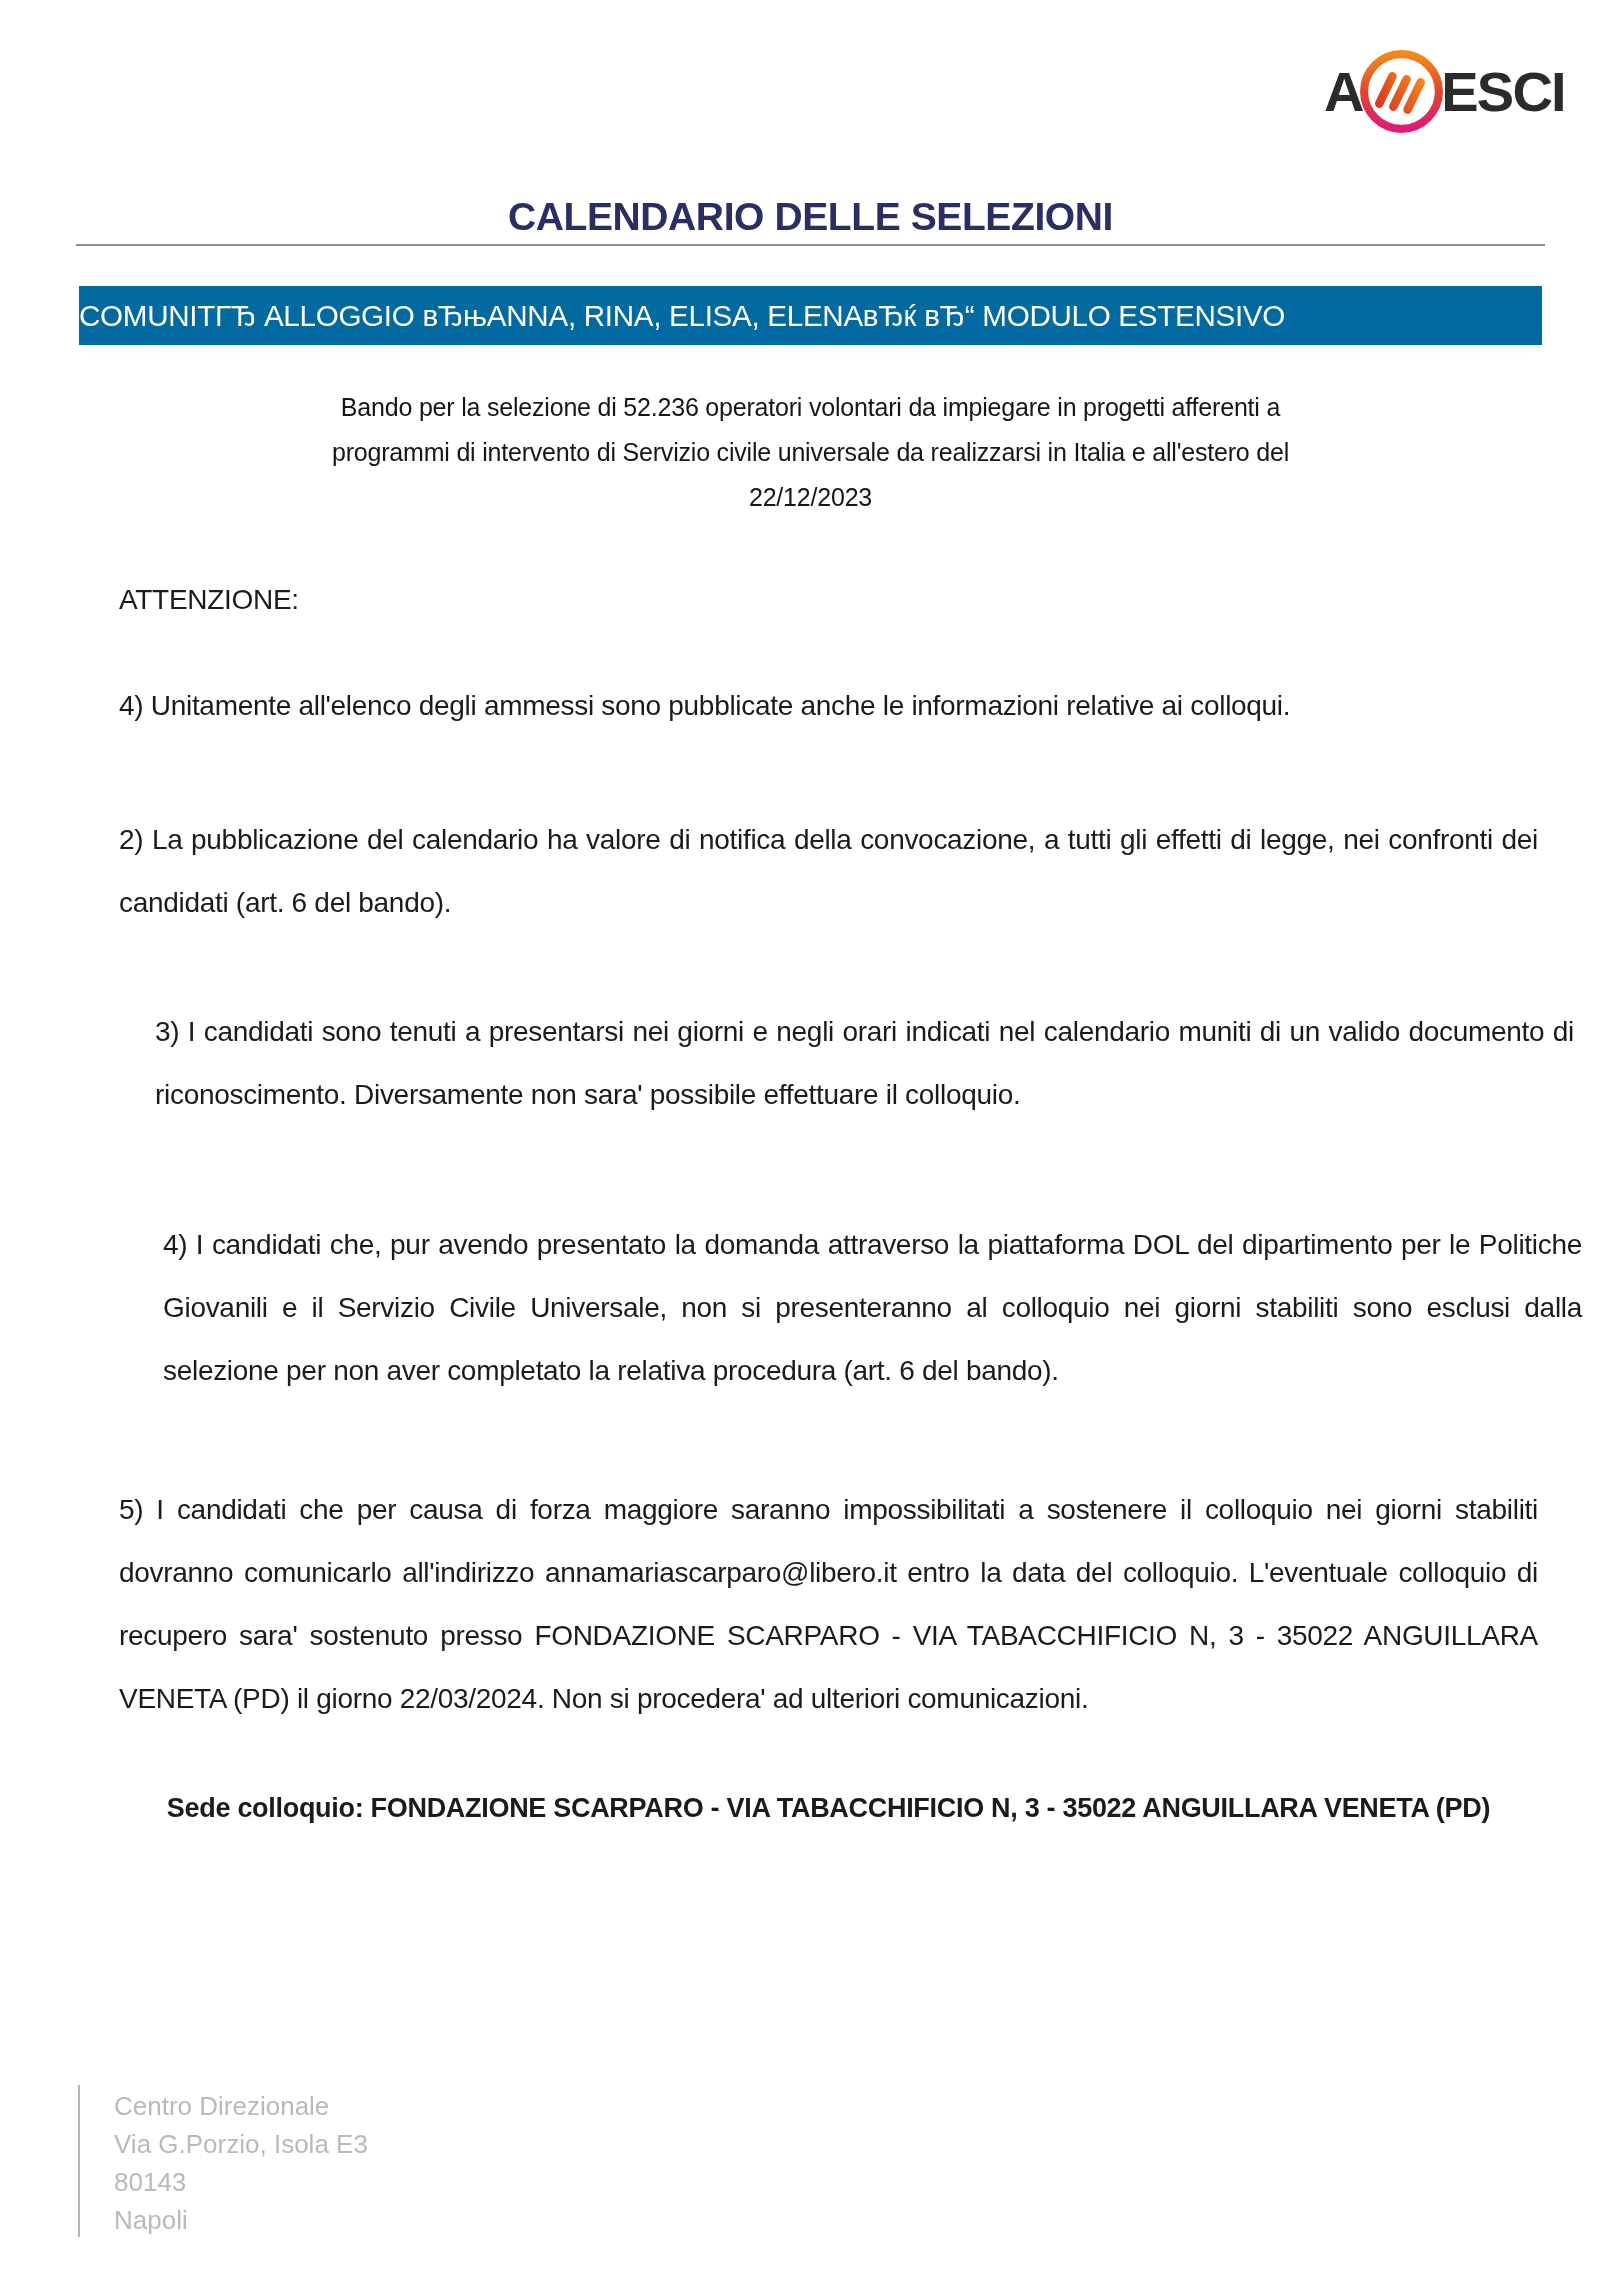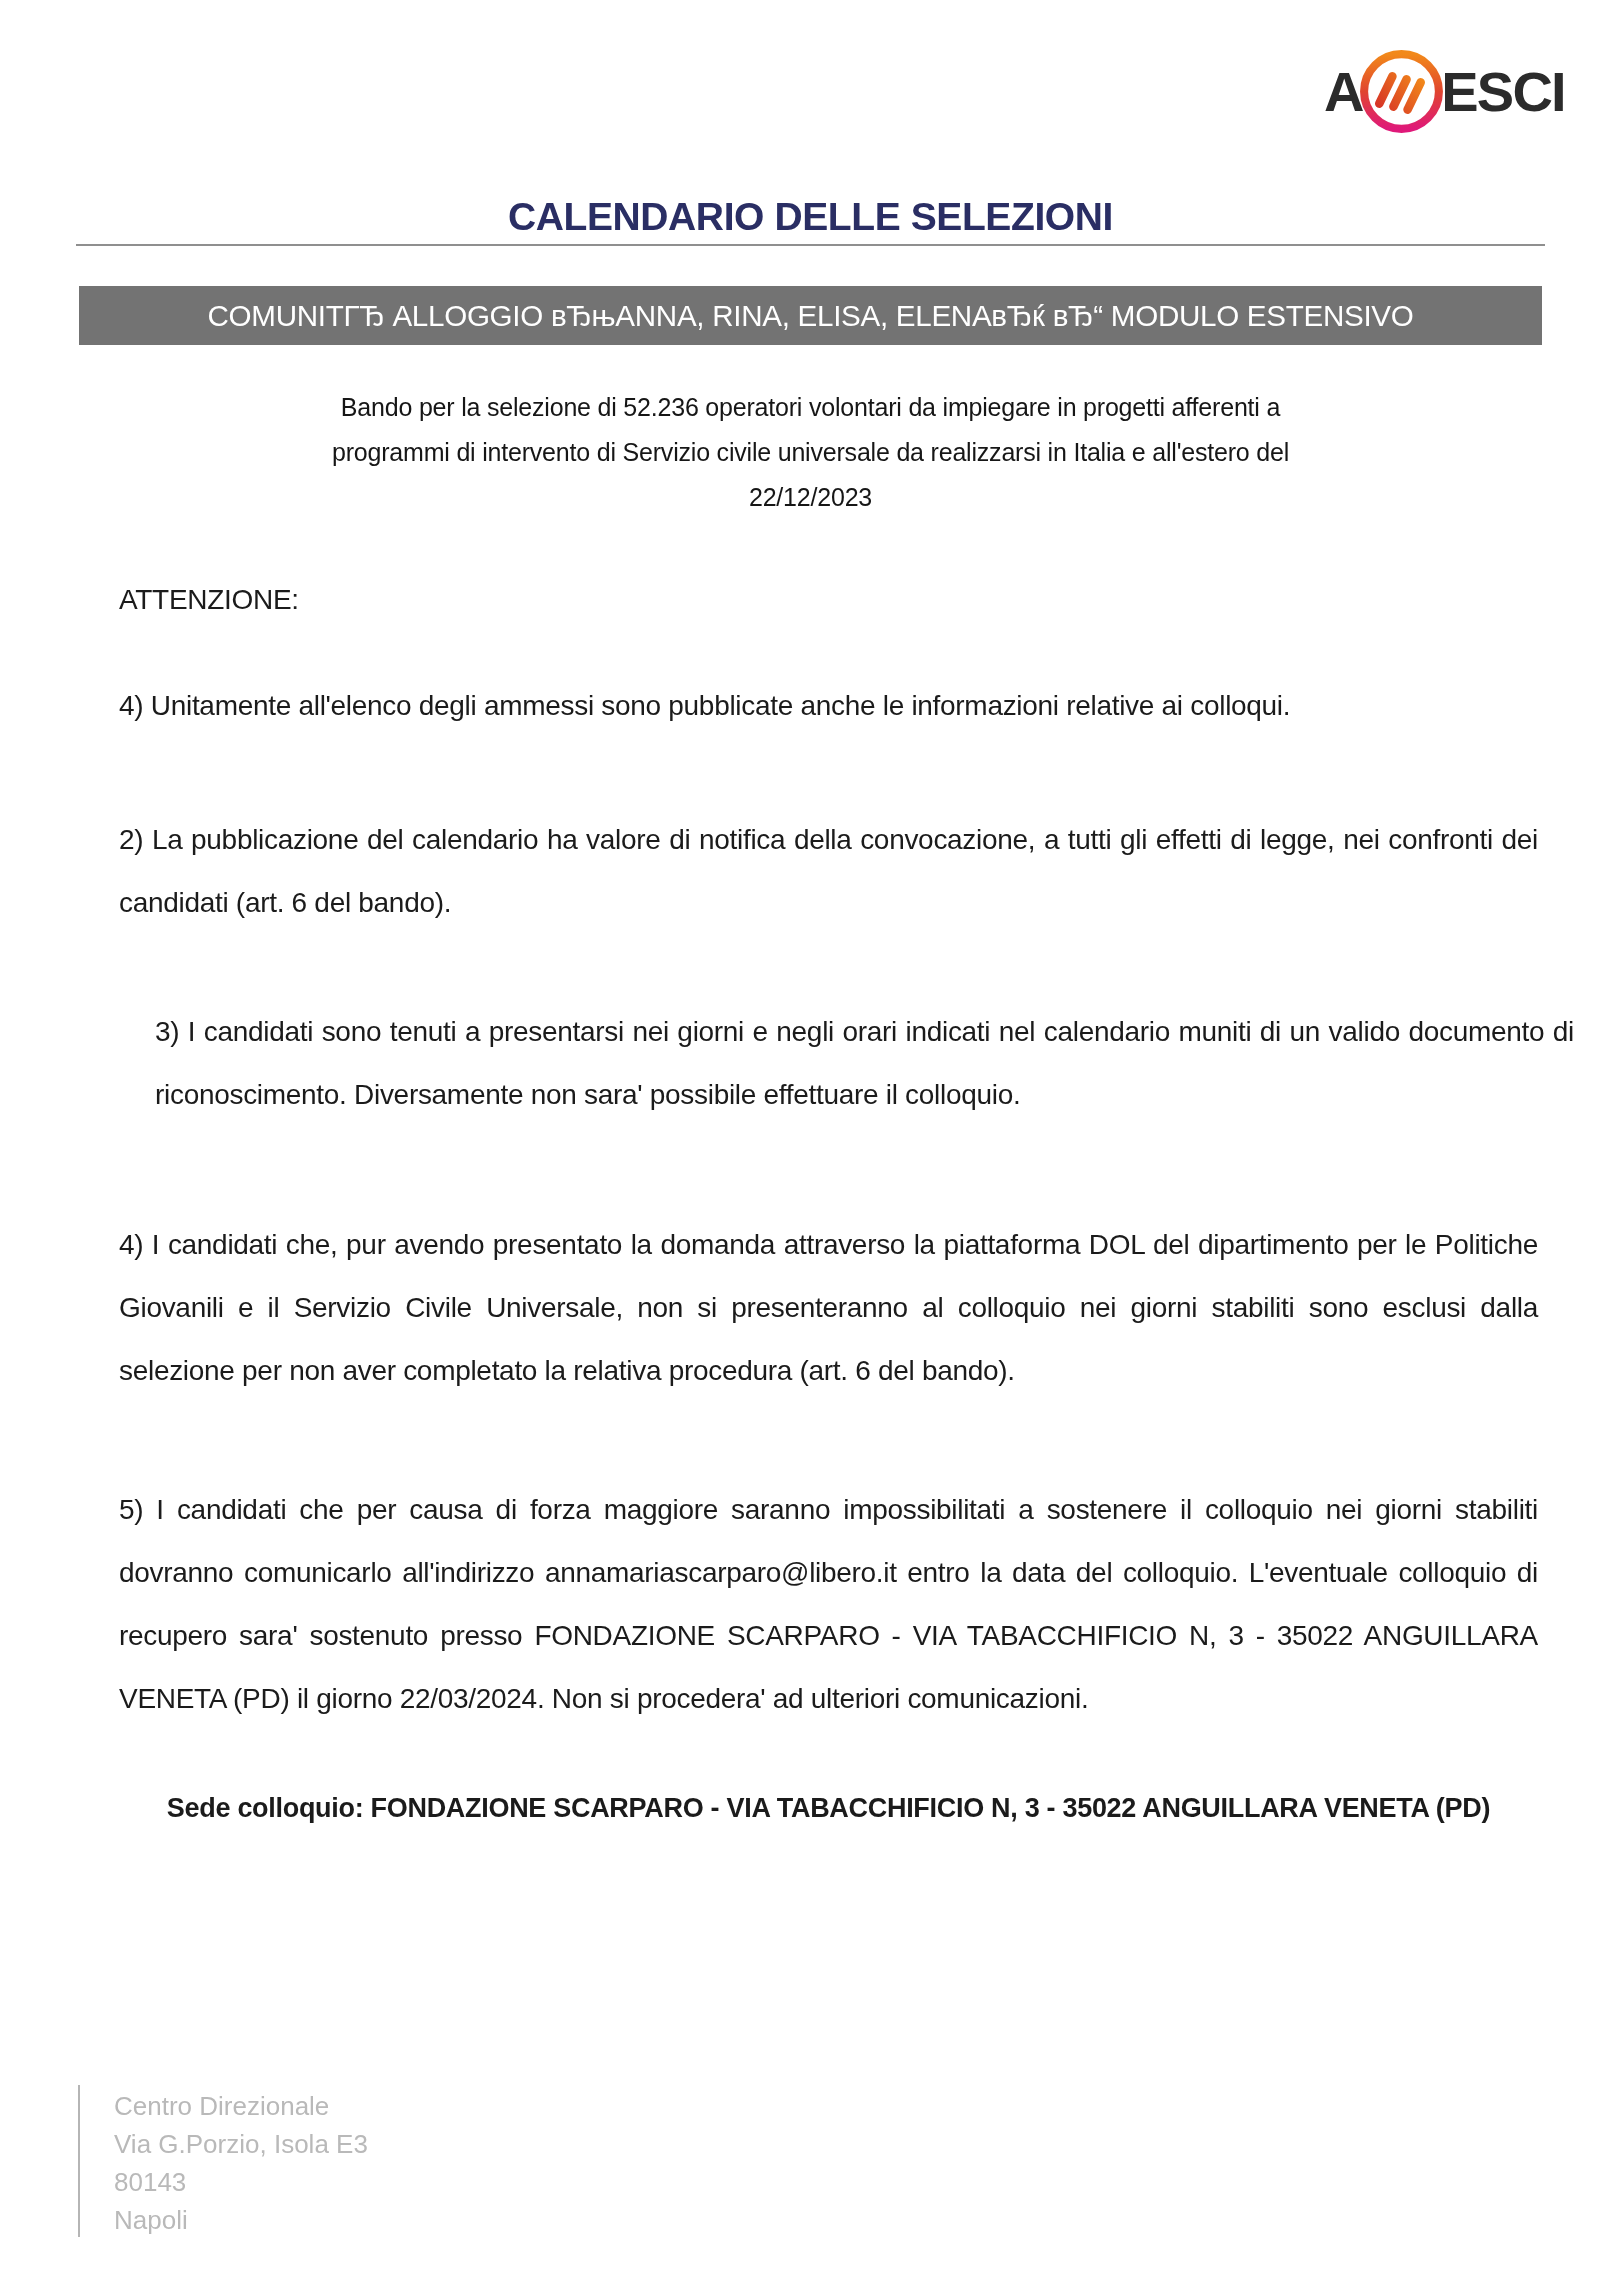--- a/index.html
+++ b/index.html
@@ -10,36 +10,36 @@
   .logo{position:absolute;top:34px;left:1324px;height:115px;display:flex;align-items:center;}
   .logo-letter{font-size:56px;font-weight:700;color:#2b2b2b;letter-spacing:-1.8px;}
   .logo-mark{width:93px;height:93px;margin:0 -7.2px;}
 
   
   .title{position:absolute;top:195px;left:0;width:100%;text-align:center;
          font-size:39px;font-weight:700;color:#2a2e64;letter-spacing:-0.4px;}
   .title-rule{position:absolute;top:244px;left:76px;width:1469px;height:1.8px;background:#8f8f8f;}
 
   
-  .banner{position:absolute;top:286px;left:79px;width:1463px;height:59px;background:#737373;
-          color:#ffffff;text-align:center;line-height:59px;font-size:29.6px;letter-spacing:-0.3px;}
+  .banner{position:absolute;top:286px;left:79px;width:1463px;height:59px;background:#0369a1;
+          color:#ffffff;text-align:left;line-height:59px;font-size:29.6px;letter-spacing:-0.3px;}
 
   
   .intro{position:absolute;top:385px;left:0;width:100%;text-align:center;
          font-size:25px;line-height:45px;color:#161616;letter-spacing:-0.2px;}
 
   
   .bodyblock{position:absolute;left:119px;top:584px;width:1419px;
              font-size:28px;color:#1b1b1b;letter-spacing:-0.3px;}
   .attention{position:absolute;top:0;left:0;}
   .p{position:absolute;left:0;width:1419px;line-height:63px;text-align:justify;}
   .p1{top:90px;text-align:left;}
   .p2{top:224px;}
   .p3{top:416px;margin-left:36px;}
-  .p4{top:629px;}
+  .p4{top:629px;margin-left:44px;}
   .p5{top:894px;}
   .sede{position:absolute;top:1209px;left:0;width:1419px;text-align:center;
         font-weight:700;font-size:27px;letter-spacing:-0.3px;}
 
   
   .footer-col{position:absolute;top:2085px;height:150px;color:#b9b9b9;
               font-size:26px;line-height:38px;padding-top:1.8px;letter-spacing:0;}
   .footer-col .fline{white-space:nowrap;}
   .col1{left:78px;width:340px;border-left:2.7px solid #b5b5b5;padding-left:34px;}
   .col2{left:448px;width:296px;border-left:2.7px solid #b5b5b5;border-right:2.7px solid #b5b5b5;padding-left:21.5px;}

